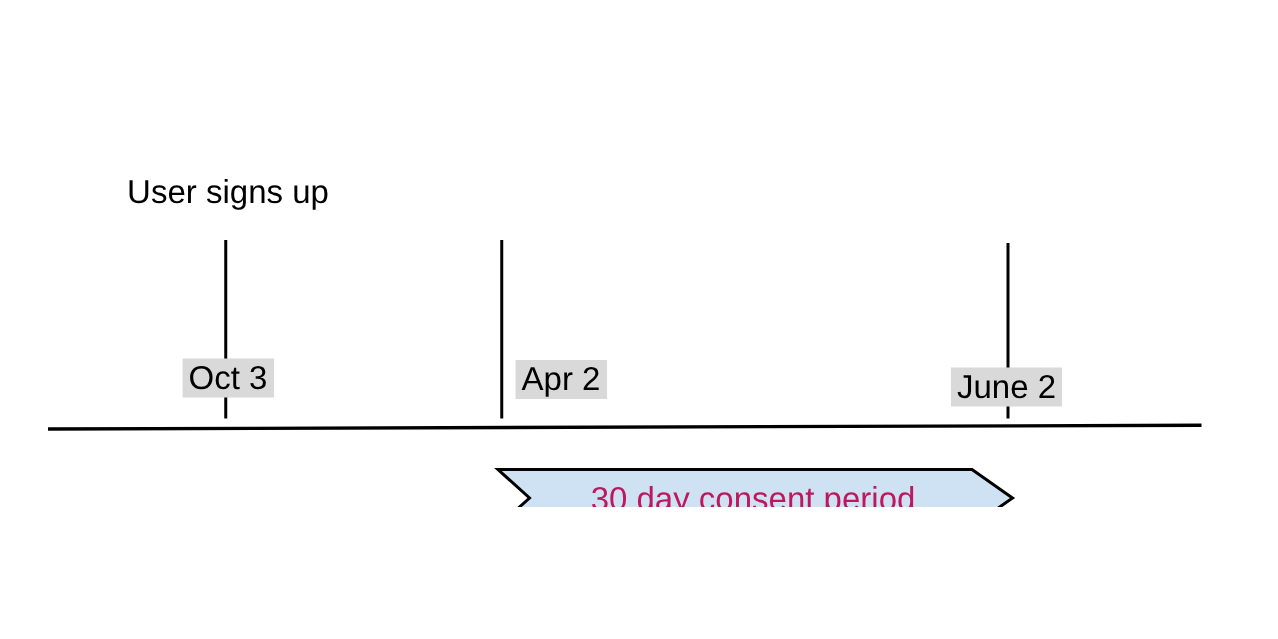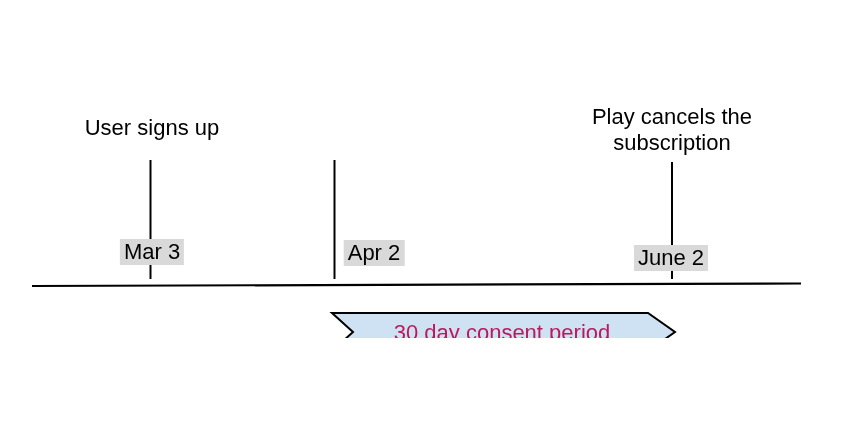--- a/index.html
+++ b/index.html
@@ -62,22 +62,20 @@
     <line x1="150.5" y1="160" x2="150.5" y2="279" stroke="#000000" stroke-width="2"></line>
     <line x1="334.5" y1="160" x2="334.5" y2="279" stroke="#000000" stroke-width="2"></line>
     <line x1="672" y1="162" x2="672" y2="279" stroke="#000000" stroke-width="2"></line>
 
     <line x1="32" y1="286" x2="801" y2="283.5" stroke="#000000" stroke-width="2.2"></line>
 
     <polygon points="332,313 648,313 675,332 648,351 332,351 353,332" fill="#cfe2f3" stroke="#000000" stroke-width="2" stroke-linejoin="miter"></polygon>
   </svg>
 
   <div class="event-title" style="left: 12px;  top: 115px;">User signs up</div>
-  <div class="event-title" style="left: 532px; top: 104px;">Play cancels the
-subscription</div>
 
-  <div class="date-badge" style="left: 152px; top: 239px;">Mar 3</div>
+  <div class="date-badge" style="left: 152px; top: 239px;">Oct 3</div>
   <div class="date-badge" style="left: 334px; top: 240px; margin-left: 40px;">Apr 2</div>
   <div class="date-badge" style="left: 671px; top: 245px;">June 2</div>
 
   <div class="ribbon-label">30 day consent period</div>
 
 </div>
 
 </body></html>

